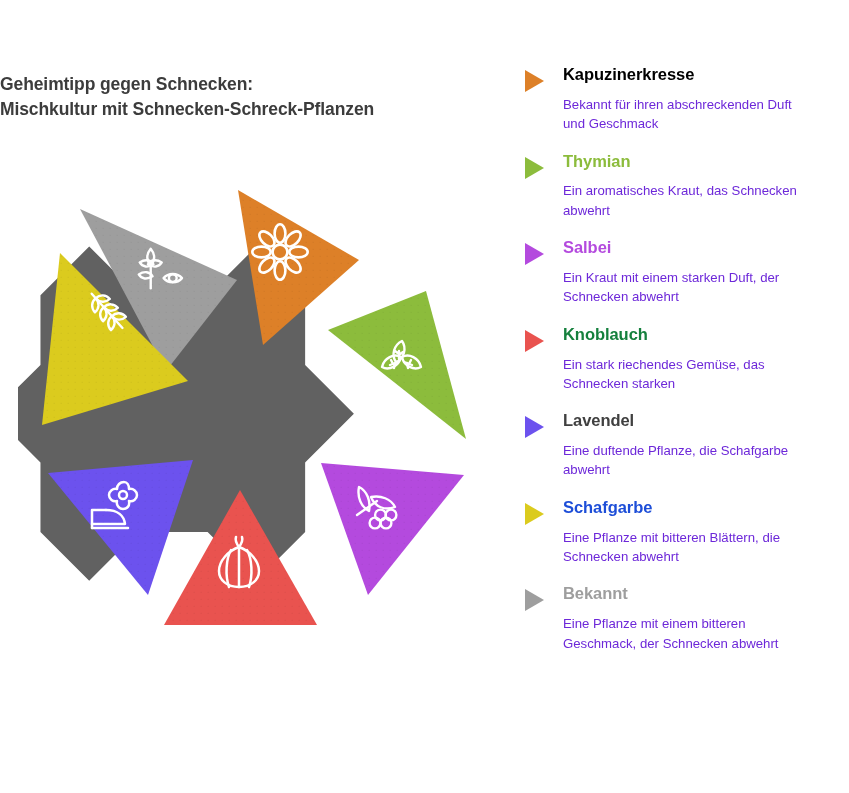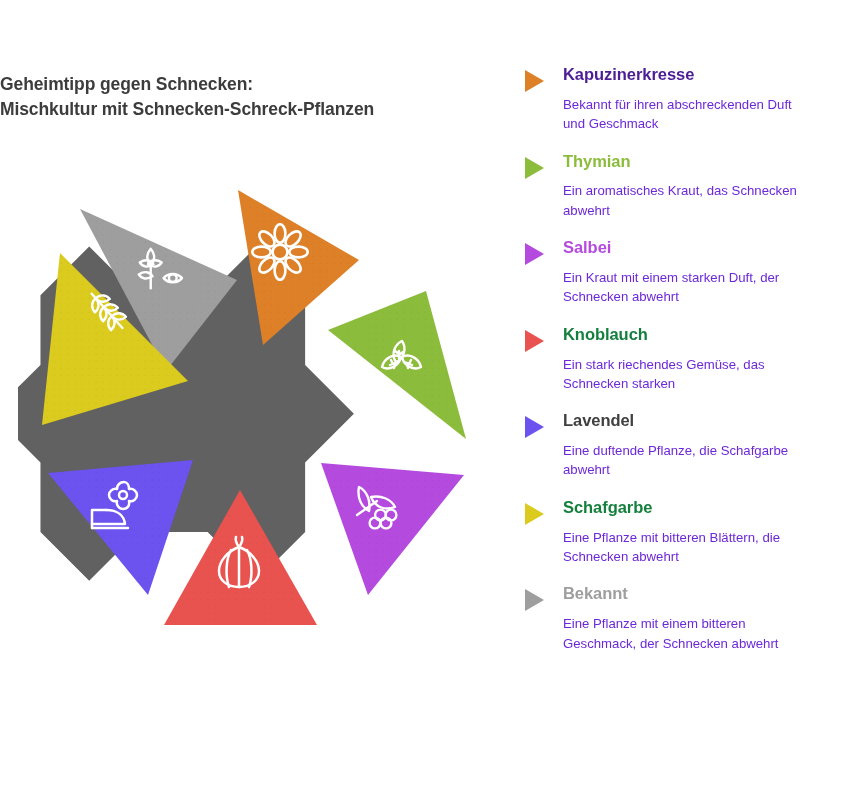--- a/index.html
+++ b/index.html
@@ -224,21 +224,21 @@
         </g>
 
       </svg>
     </div>
   </div>
 
   <div class="legend-panel">
 
     <div class="legend-item" style="color:#DD8028">
       <span class="legend-marker"></span>
-      <p class="legend-title" style="color:#4c1d95">Kapuzinerkresse</p>
+      <p class="legend-title" style="color:#000000">Kapuzinerkresse</p>
       <p class="legend-desc">Bekannt für ihren abschreckenden Duft und Geschmack</p>
     </div>
 
     <div class="legend-item" style="color:#8CBC3C">
       <span class="legend-marker"></span>
       <p class="legend-title" style="color:#8CBC3C">Thymian</p>
       <p class="legend-desc">Ein aromatisches Kraut, das Schnecken abwehrt</p>
     </div>
 
     <div class="legend-item" style="color:#B44ADE">
@@ -254,21 +254,21 @@
     </div>
 
     <div class="legend-item" style="color:#6C52EE">
       <span class="legend-marker"></span>
       <p class="legend-title" style="color:#404040">Lavendel</p>
       <p class="legend-desc">Eine duftende Pflanze, die Schafgarbe abwehrt</p>
     </div>
 
     <div class="legend-item" style="color:#DBCB1E">
       <span class="legend-marker"></span>
-      <p class="legend-title" style="color:#15803d">Schafgarbe</p>
+      <p class="legend-title" style="color:#1d4ed8">Schafgarbe</p>
       <p class="legend-desc">Eine Pflanze mit bitteren Blättern, die Schnecken abwehrt</p>
     </div>
 
     <div class="legend-item" style="color:#9E9E9E">
       <span class="legend-marker"></span>
       <p class="legend-title" style="color:#9E9E9E">Bekannt</p>
       <p class="legend-desc">Eine Pflanze mit einem bitteren Geschmack, der Schnecken abwehrt</p>
     </div>
 
   </div>

